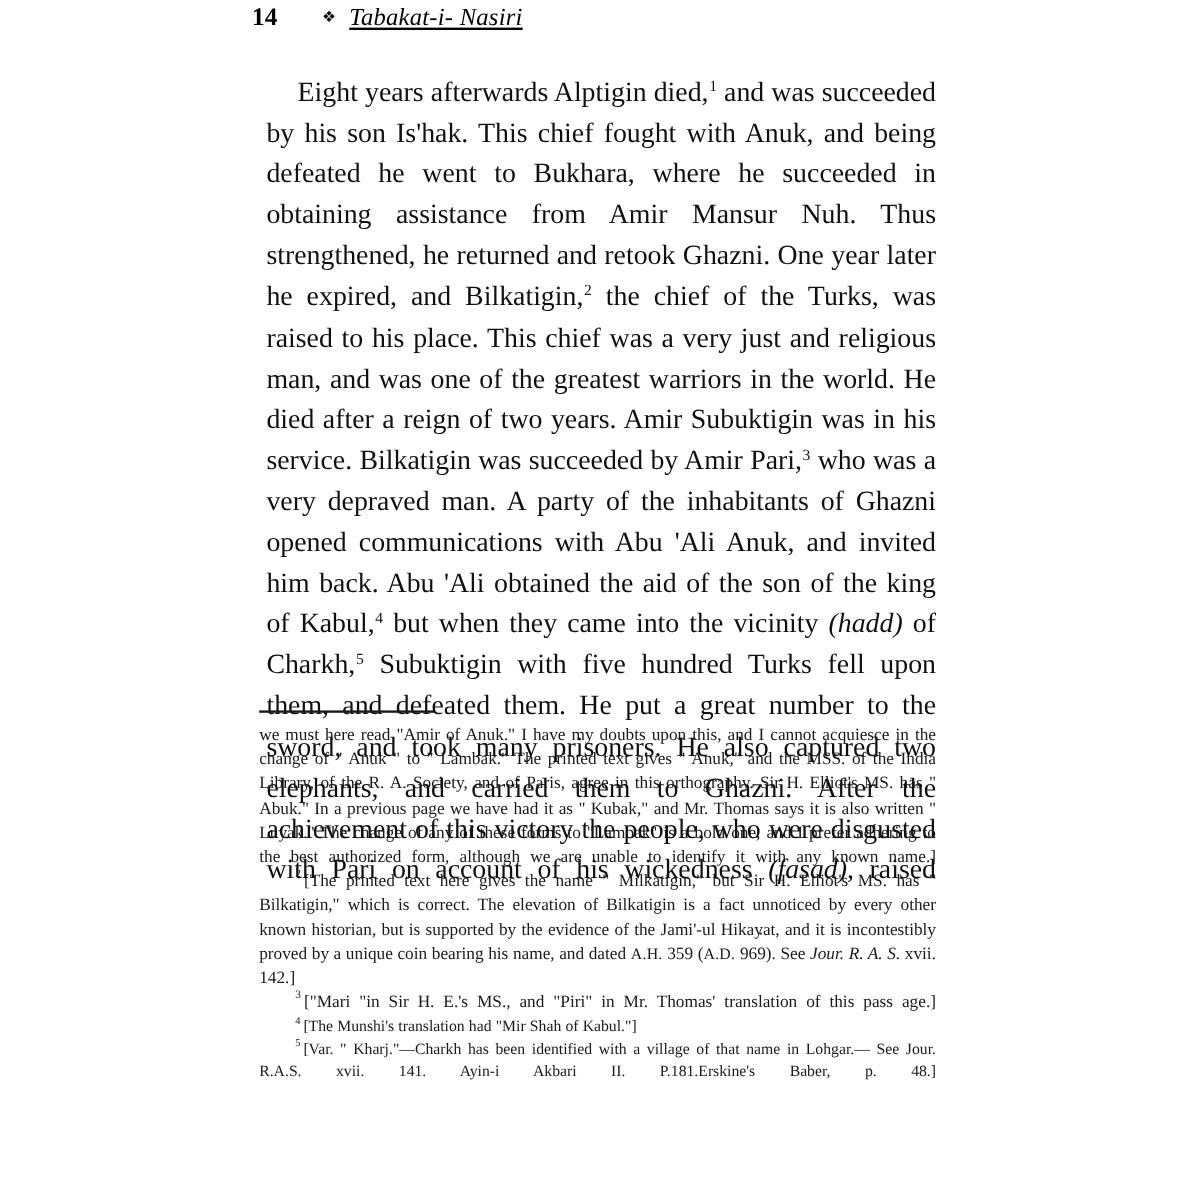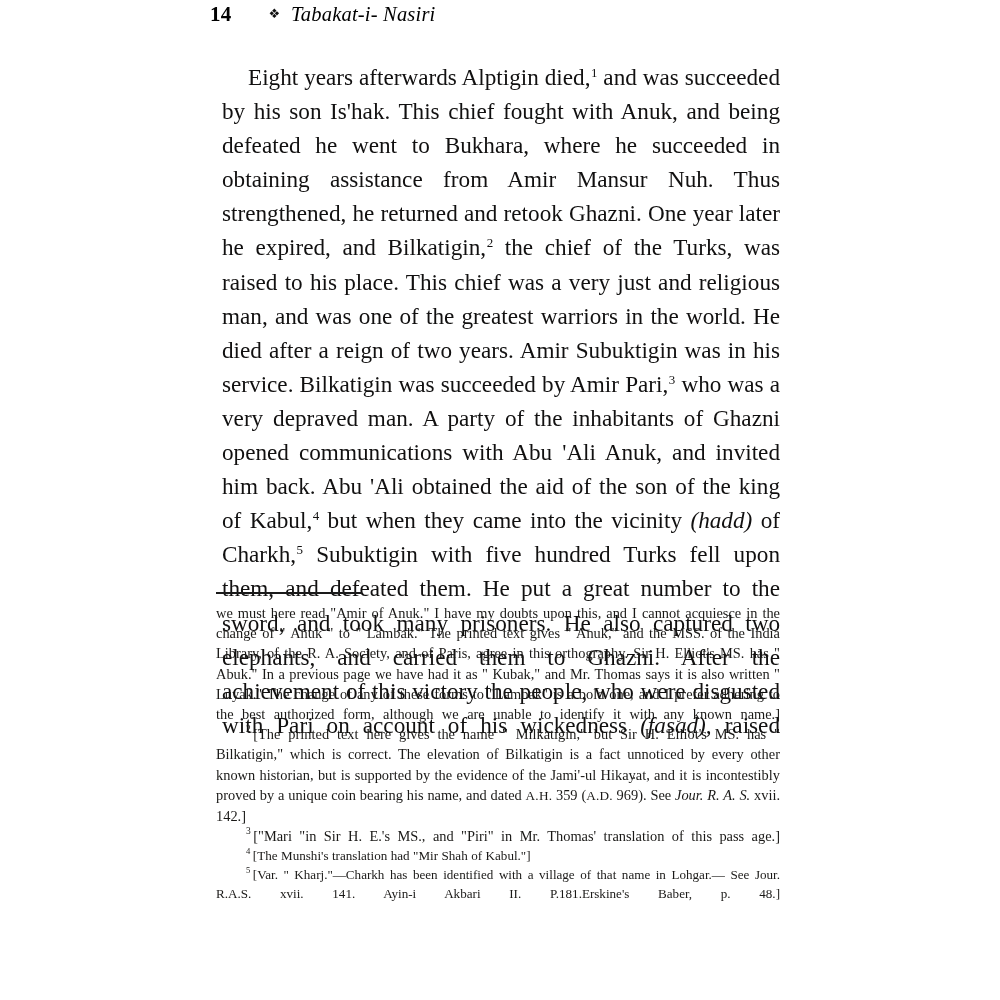--- a/index.html
+++ b/index.html
@@ -46,20 +46,21 @@
     position: relative;
     top: -3px;
     color: #111;
   }
   .head-title {
     font-style: italic;
     font-size: 20.5px;
     margin-left: 11px;
     letter-spacing: 0.2px;
     color: #000;
+    text-decoration: underline;
   }
 
   
   .body-col {
     position: absolute;
     left: 222px;
     top: 60px;
     width: 558px;
   }
   .body-par {

